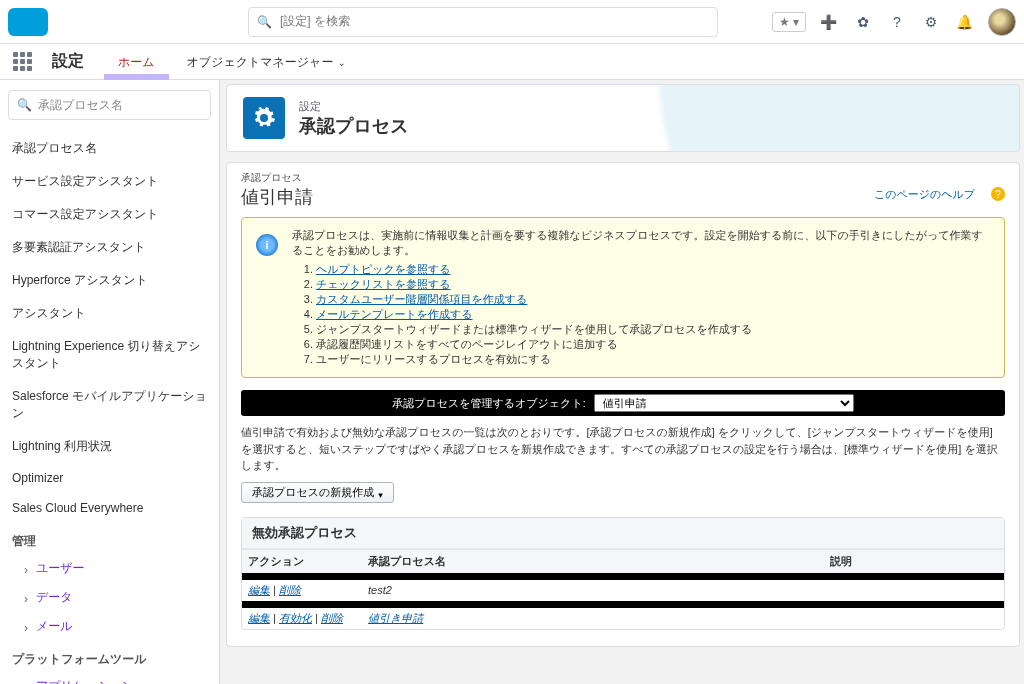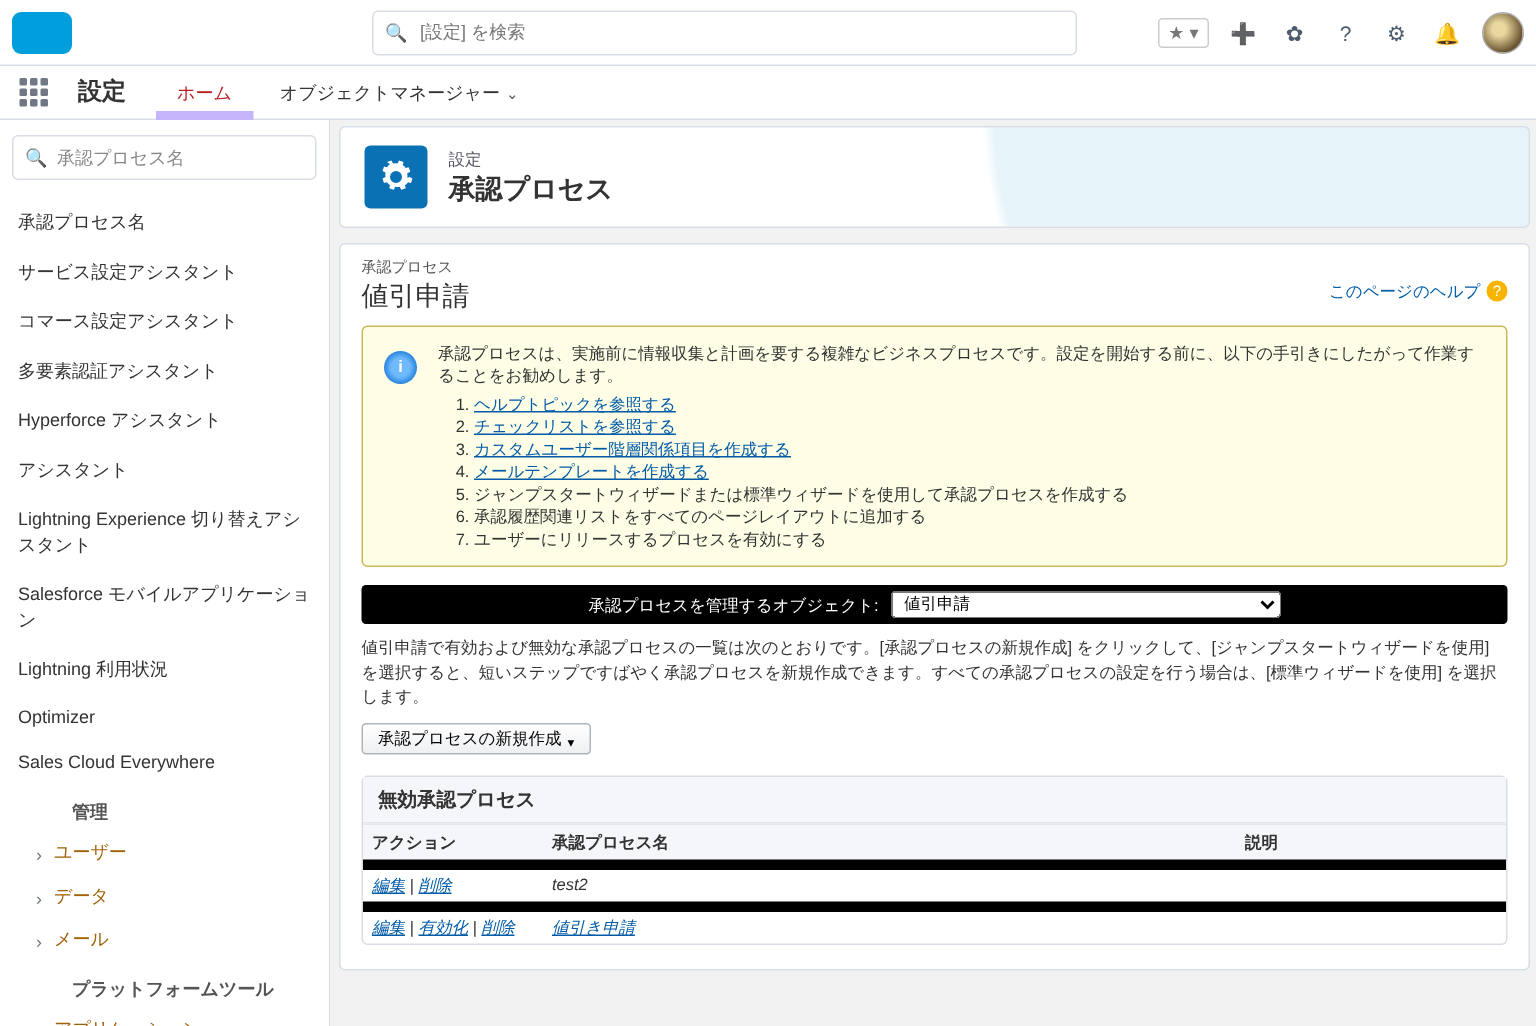--- a/index.html
+++ b/index.html
@@ -22,36 +22,36 @@
   .ctx-tab { padding: 0 14px; height: 36px; line-height:36px; font-size: 12px; color:#333; cursor:pointer; }
   .ctx-tab.active { border-bottom: 6px solid #c4b5fd; color:#b91c1c; }
   .ctx-tab .chev { margin-left:4px; color:#555; font-size:10px; }
   
   .main { display:flex; height: calc(684px - 44px - 36px); }
   .sidebar { width: 220px; background:#fff; border-right:1px solid #d8dde6; padding: 10px 8px; overflow-y:auto; font-size:12px; }
   .quick-find { width:100%; height:30px; border:1px solid #d8dde6; border-radius:4px; padding:4px 8px; display:flex; align-items:center; color:#888; margin-bottom:12px; }
   .quick-find .icon { margin-right:6px; }
   .side-link { padding: 8px 4px; color:#0176d3; cursor:pointer; }
   .side-link.plain { color:#333; }
-  .side-section-title { padding: 10px 4px 4px; font-weight:bold; color:#555;margin-left:36px; }
-  .side-item { padding: 6px 4px 6px 16px; color:#a16207; cursor:pointer; display:flex; align-items:flex-end; }
+  .side-section-title { padding: 10px 4px 4px; font-weight:bold; color:#555; }
+  .side-item { padding: 6px 4px 6px 16px; color:#6d28d9; cursor:pointer; display:flex; align-items:flex-end; }
   .side-item::before { content:"›"; margin-right:8px; color:#6b7785; }
   
   .content { flex:1; overflow:auto; background:#f3f2f2; }
   .inner { margin: 4px 4px 4px 6px; }
   .page-header { background:#fff; border:1px solid #d8dde6; border-radius:4px; padding: 12px 16px; display:flex; align-items:center; gap:14px; margin-bottom:10px; background-image: radial-gradient(circle at 92% -20%, #e6f4fa 0 40%, transparent 41%); }
   .ph-icon { width:42px; height:42px; background:#0b71b5; border-radius:4px; display:flex; align-items:center; justify-content:center; }
   .ph-icon svg { width:24px; height:24px; fill:#fff; }
   .ph-texts .eyebrow { font-size:11px; color:#556; }
   .ph-texts .title { font-size:18px; font-weight:600; }
   .panel { background:#fff; border:1px solid #d8dde6; border-radius:4px; padding: 8px 14px 16px; }
   .panel-top { display:flex; justify-content:space-between; align-items:center; }
   .sub-eyebrow { font-size:10px; color:#555; }
   .sub-title { font-size:18px; font-weight:500; margin-bottom:8px; }
-  .help-link { font-size:11px; color:#015ba7; display:flex; align-items:center; gap:4px; }
+  .help-link { font-size:11px; color:#015ba7; display:flex; align-items:center; gap:16px; }
   .help-badge { width:14px; height:14px; border-radius:50%; background:#f7b500; color:#fff; font-size:10px; display:inline-flex; align-items:center; justify-content:center; }
   .info-box { border:1px solid #cbb956; background:#fefde6; border-radius:4px; padding:10px 14px; display:flex; gap:14px; font-size:11px; }
   .info-icon { width:22px; height:22px; border-radius:50%; background:radial-gradient(circle,#6fb9ff 40%, #2a86dc 70%); flex-shrink:0; color:#fff; display:flex; align-items:center; justify-content:center; font-weight:bold; margin-top:6px; }
   .info-body ol { margin: 4px 0 0 24px; }
   .info-body a { color:#015ba7; text-decoration:underline; font-size:11px;margin-top:24px; }
   .black-bar { background:#000; color:#fff; border-radius:3px; padding:4px 8px; margin-top:12px; display:flex; align-items:center; justify-content:center; gap:8px; font-size:11px; }
   .black-bar select { font-size:11px; padding:1px 4px; width:260px; }
   .desc-text { font-size:11px; margin:8px 0; line-height:1.5; }
   .new-btn { font-size:11px; padding:2px 10px; border:1px solid #aeb4bd; background:linear-gradient(#fff,#eef0f3); border-radius:3px; cursor:pointer; display:inline-flex; align-items:flex-end; }
   .new-btn::after { content:" ▾"; font-size:9px; margin-left:4px; }

